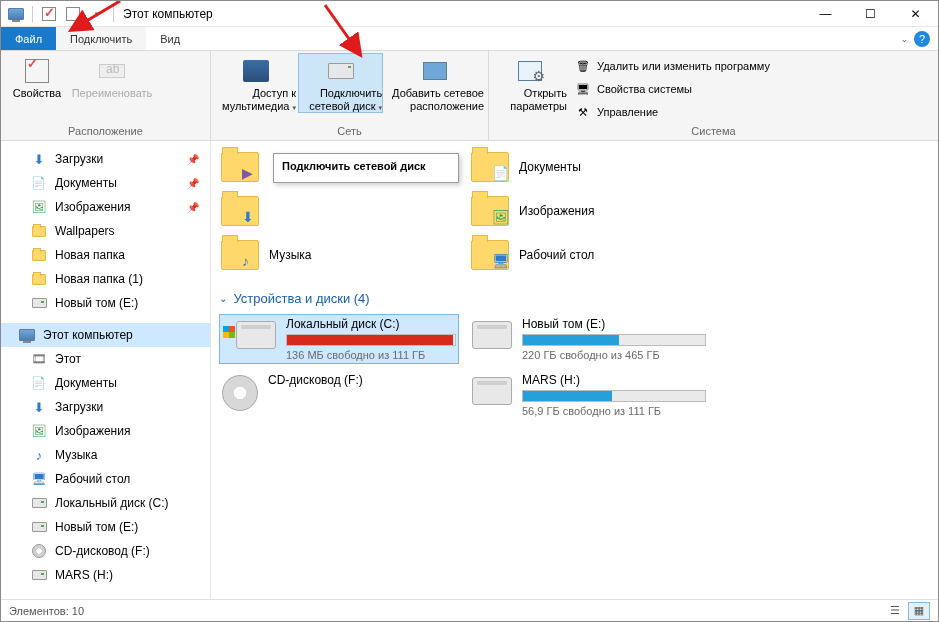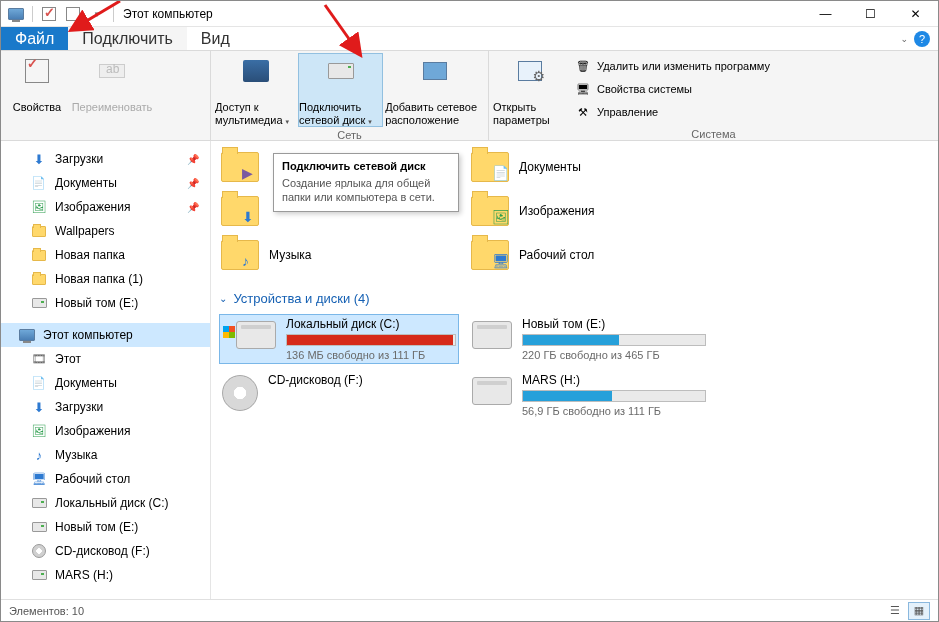--- a/index.html
+++ b/index.html
@@ -11,33 +11,33 @@
   .qat-item { width: 22px; height: 22px; display: flex; align-items: center; justify-content: center; }
   .qat-sep { width: 1px; height: 16px; background: #ccc; margin: 0 3px; }
   .pc-icon { width: 16px; height: 12px; border: 1px solid #5a7ca0; background: linear-gradient(#6fa8d8,#4a7fb5); border-radius: 1px; position: relative; }
   .pc-icon::after { content:""; position:absolute; bottom:-3px; left:3px; width:8px; height:2px; background:#888; }
   .title-text { margin-left: 6px; font-size: 12px; color: #000; }
   .win-controls { margin-left: auto; display: flex; }
   .win-btn { width: 45px; height: 26px; display: flex; align-items: center; justify-content: center; font-size: 12px; }
 
   
   .menubar { height: 24px; display: flex; align-items: stretch; border-bottom: 1px solid #dadada; position: relative; }
-  .menu-tab { padding: 0 14px; font-size: 16px; display: flex; align-items: center; color: #333; }
+  .menu-tab { padding: 0 14px; font-size: 11px; display: flex; align-items: center; color: #333; }
   .menu-tab.file { background: #1979ca; color: #fff; }
   .menu-tab.selected { background: #f5f5f5; }
   .help-area { margin-left: auto; display: flex; align-items: center; padding-right: 8px; gap: 6px; }
   .chev-down { font-size: 9px; color: #666; }
   .help-q { width: 16px; height: 16px; border-radius: 50%; background: #1e88e5; color: #fff; font-size: 11px; display: flex; align-items: center; justify-content: center; }
 
   
   .ribbon { height: 90px; background: #f5f5f5; border-bottom: 1px solid #dadada; display: flex; }
   .rgroup { border-right: 1px solid #dadada; display: flex; flex-direction: column; }
   .rgroup-body { flex: 1; display: flex; align-items: flex-start; padding: 2px 4px 0 4px; gap: 2px; }
   .rgroup-label { font-size: 11px; color: #666; text-align: center; padding: 2px 0 3px 0; }
-  .rbig { width: 64px; display: flex; flex-direction: column; align-items: center; padding-top: 4px; font-size: 11px; text-align: left; line-height: 1.15; gap: 16px; }
+  .rbig { width: 64px; display: flex; flex-direction: column; align-items: center; padding-top: 4px; font-size: 11px; text-align: right; line-height: 1.15; gap: 2px; }
   .rbig.hover { background: #cde6f7; border: 1px solid #92c0e0; padding-top: 3px; width: 72px; }
   .rbig .ico { width: 32px; height: 28px; display: flex; align-items: center; justify-content: center; }
   .rbig.disabled { color: #aaa; }
   .rsmall-col { display: flex; flex-direction: column; gap: 1px; padding-top: 2px; }
   .rsmall { display: flex; align-items: center; gap: 6px; font-size: 11px; padding: 1px 6px; height: 22px; }
   .rsmall .sico { width: 16px; height: 16px; display: flex; align-items: center; justify-content: center; }
   .drop-tri { font-size: 7px; color: #555; }
 
   
   .body-split { display: flex; height: calc(622px - 26px - 24px - 90px - 22px); }
@@ -163,20 +163,21 @@
       </div>
       <div class="rbig disabled" style="width:82px;">
         <div class="ico">
             <div style="width:26px;height:14px;border:1px solid #ccc;background:#eee;position:relative;">
               <span style="position:absolute;left:6px;top:-2px;color:#bbb;font-size:12px;">ab</span>
             </div>
           </div>
         <span>Переименовать</span>
       </div>
     </div>
+    <div class="rgroup-label">Расположение</div>
   </div>
 
   <div class="rgroup" style="width:278px;">
     <div class="rgroup-body">
       <div class="rbig" style="width:82px;">
         <div class="ico">
             <div style="width:26px;height:22px;background:linear-gradient(#3a6ea5,#2a4e78);border-radius:2px;"></div>
           </div>
         <span><span>Доступ к мультимедиа</span> <span class="drop-tri">▾</span></span>
       </div>
@@ -340,21 +341,20 @@
       <div class="nav-item">
        <div class="nico">
           <div class="drive-ico"></div>
         </div>
        <span>MARS (H:)</span>
      </div>
     </div>
   <div class="content">
     <div class="tooltip">
       <div class="tt-title">Подключить сетевой диск</div>
-      <div class="tt-body">Создание ярлыка для общей папки или компьютера в сети.</div>
     </div>
 
     <div id="folders-area">
         <div class="folder-row">
           <div class="folder-tile">
       <div class="big-folder">
               <div class="overlay" style="color:#7a5aa0;font-size:14px;">▶</div>
             </div>
       <span></span>
     </div>

